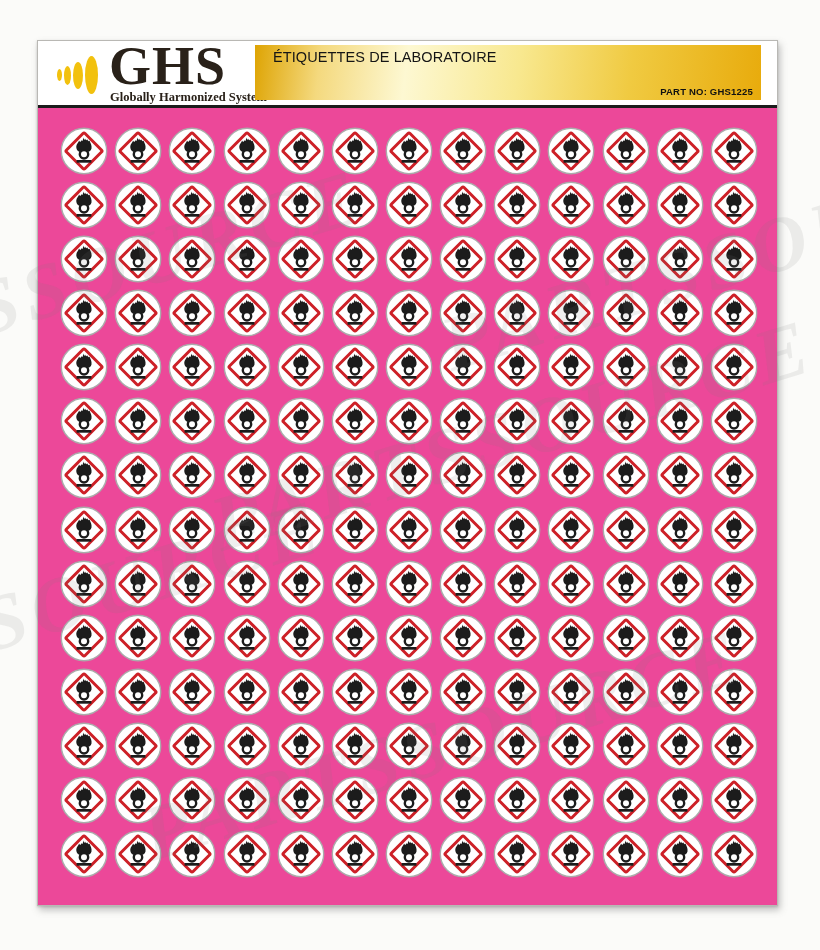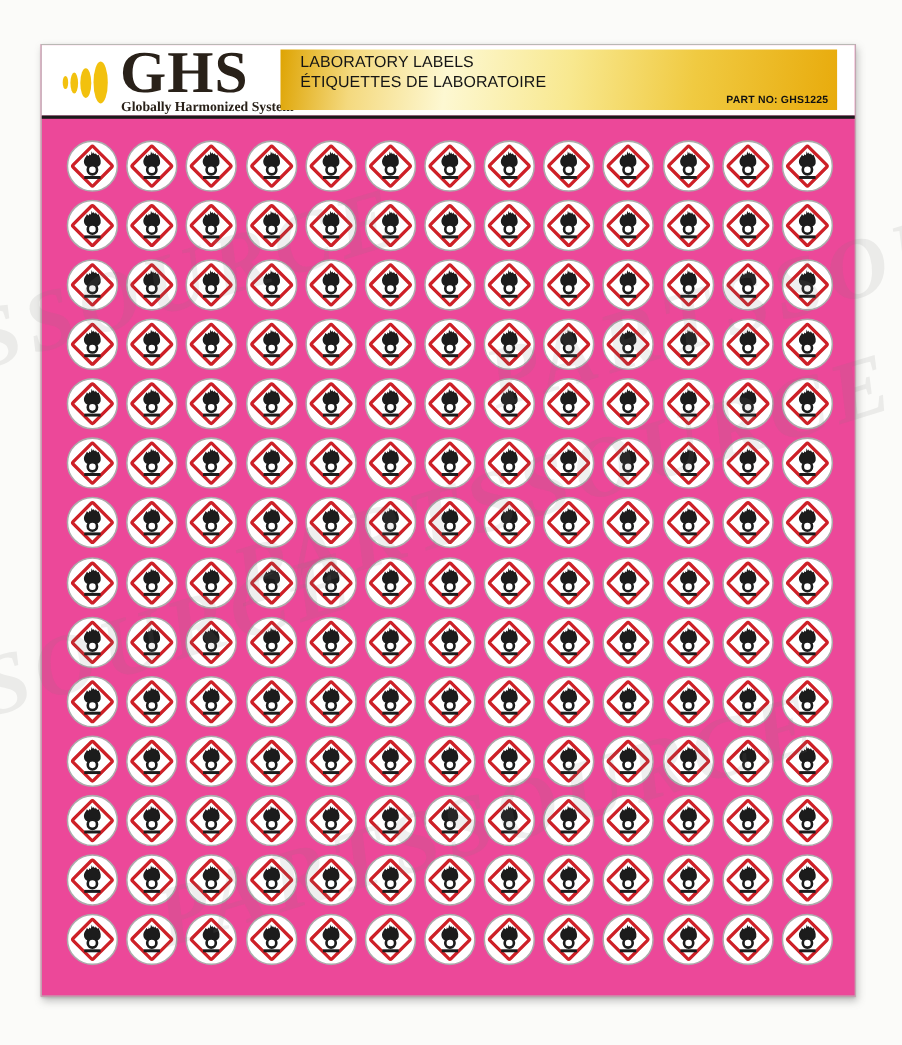--- a/index.html
+++ b/index.html
@@ -106,21 +106,20 @@
             <span class="bar2"></span>
             <span class="bar3"></span>
             <span class="bar4"></span>
         </div>
         <div class="logo-acronym">GHS</div>
         <div class="logo-subtitle">Globally Harmonized System</div>
       </div>
 
       <div class="banner">
         <div class="banner-lines">
-          <div>LABORATORY LABELS</div>
           <div>ÉTIQUETTES DE LABORATOIRE</div>
         </div>
         <div class="part-no">PART NO: GHS1225</div>
       </div>
 
     </div>
 
     <div class="header-rule"></div>
 
     <div class="sticker-grid" id="sticker-grid" style="grid-template-columns: repeat(13, 1fr); grid-template-rows: repeat(14, 1fr);">

